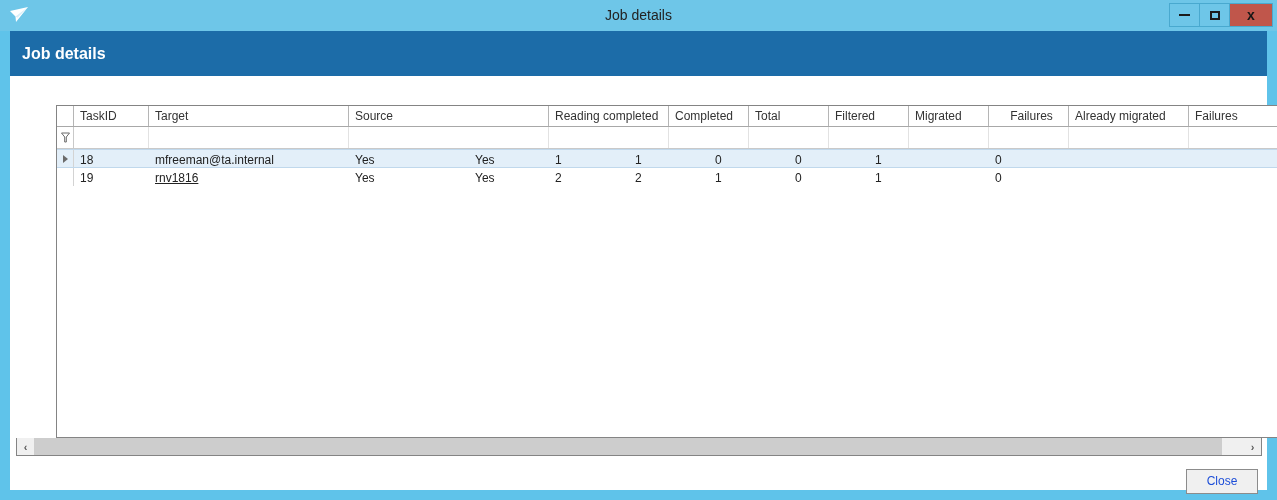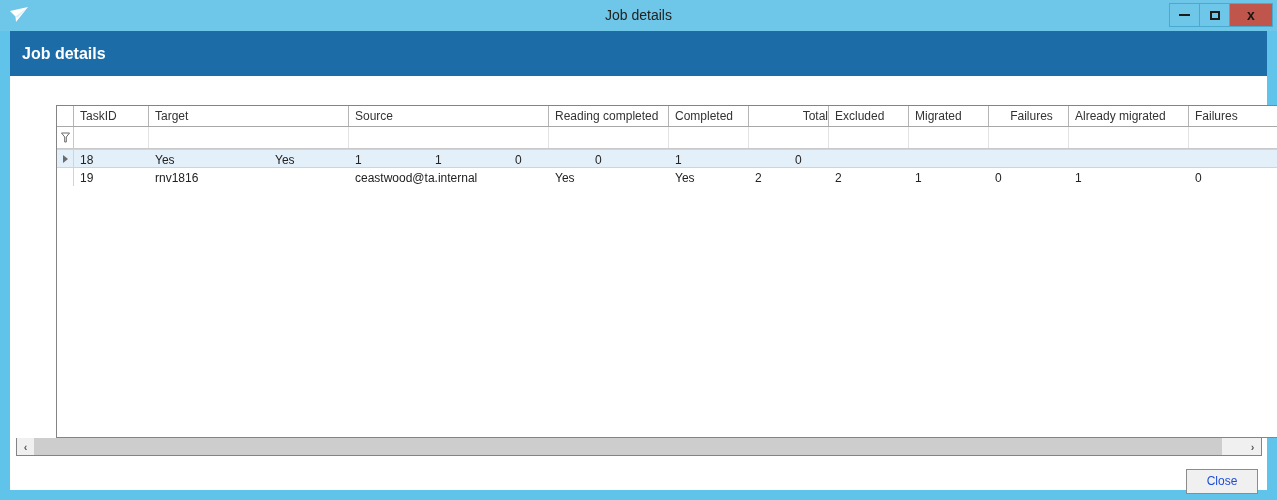--- a/index.html
+++ b/index.html
@@ -348,22 +348,22 @@
 
 
     <div class="grid">
       <div class="grid-header" id="grid-header">
           <div class="gh-cell indicator" style="width: 17px;"></div>
           <div class="gh-cell" style="width: 75px;">TaskID</div>
           <div class="gh-cell" style="width: 200px;">Target</div>
           <div class="gh-cell" style="width: 200px;">Source</div>
           <div class="gh-cell" style="width: 120px;">Reading completed</div>
           <div class="gh-cell" style="width: 80px;">Completed</div>
-          <div class="gh-cell" style="width: 80px; text-align: right;">Total</div>
-          <div class="gh-cell" style="width: 80px;">Excluded</div>
+          <div class="gh-cell" style="width: 80px;">Total</div>
+          <div class="gh-cell" style="width: 80px;">Filtered</div>
           <div class="gh-cell" style="width: 80px;">Migrated</div>
           <div class="gh-cell" style="width: 80px; text-align: center;">Failures</div>
           <div class="gh-cell" style="width: 120px;">Already migrated</div>
           <div class="gh-cell" style="width: 112px;">Failures</div>
         </div>
       <div class="filter-row" id="filter-row">
           <div class="fr-cell indicator" style="width: 17px;">
             <svg class="funnel" viewBox="0 0 9 11">
               <path d="M0.5 1 H8.5 L5.3 5 V10 H3.7 V5 Z" fill="none" stroke="#6b6b6b" stroke-width="1"></path>
             </svg>
@@ -379,34 +379,34 @@
           <div class="fr-cell" style="width: 80px;"></div>
           <div class="fr-cell" style="width: 120px;"></div>
           <div class="fr-cell" style="width: 112px;"></div>
         </div>
       <div id="grid-body">
           <div class="data-row selected">
             <div class="dr-cell indicator" style="width: 17px;">
               <span class="row-arrow"></span>
             </div>
             <div class="dr-cell" style="width: 75px;">18</div>
+            <div class="dr-cell" style="width: 200px;">mfreeman@ta.internal</div>
             <div class="dr-cell" style="width: 120px;">Yes</div>
             <div class="dr-cell" style="width: 80px;">Yes</div>
             <div class="dr-cell" style="width: 80px;">1</div>
             <div class="dr-cell" style="width: 80px;">1</div>
             <div class="dr-cell" style="width: 80px;">0</div>
             <div class="dr-cell" style="width: 80px;">0</div>
             <div class="dr-cell" style="width: 120px;">1</div>
             <div class="dr-cell" style="width: 112px;">0</div>
           </div>
           <div class="data-row">
             <div class="dr-cell indicator" style="width: 17px;"></div>
             <div class="dr-cell" style="width: 75px;">19</div>
-            <div class="dr-cell" style="width: 200px;">rnv1816</div>
-            <div class="dr-cell" style="width: 200px;">ceastwood@ta.internal</div>
+            <div class="dr-cell" style="width: 200px; text-decoration: underline;">rnv1816</div>
             <div class="dr-cell" style="width: 120px;">Yes</div>
             <div class="dr-cell" style="width: 80px;">Yes</div>
             <div class="dr-cell" style="width: 80px;">2</div>
             <div class="dr-cell" style="width: 80px;">2</div>
             <div class="dr-cell" style="width: 80px;">1</div>
             <div class="dr-cell" style="width: 80px;">0</div>
             <div class="dr-cell" style="width: 120px;">1</div>
             <div class="dr-cell" style="width: 112px;">0</div>
           </div>
         </div>

